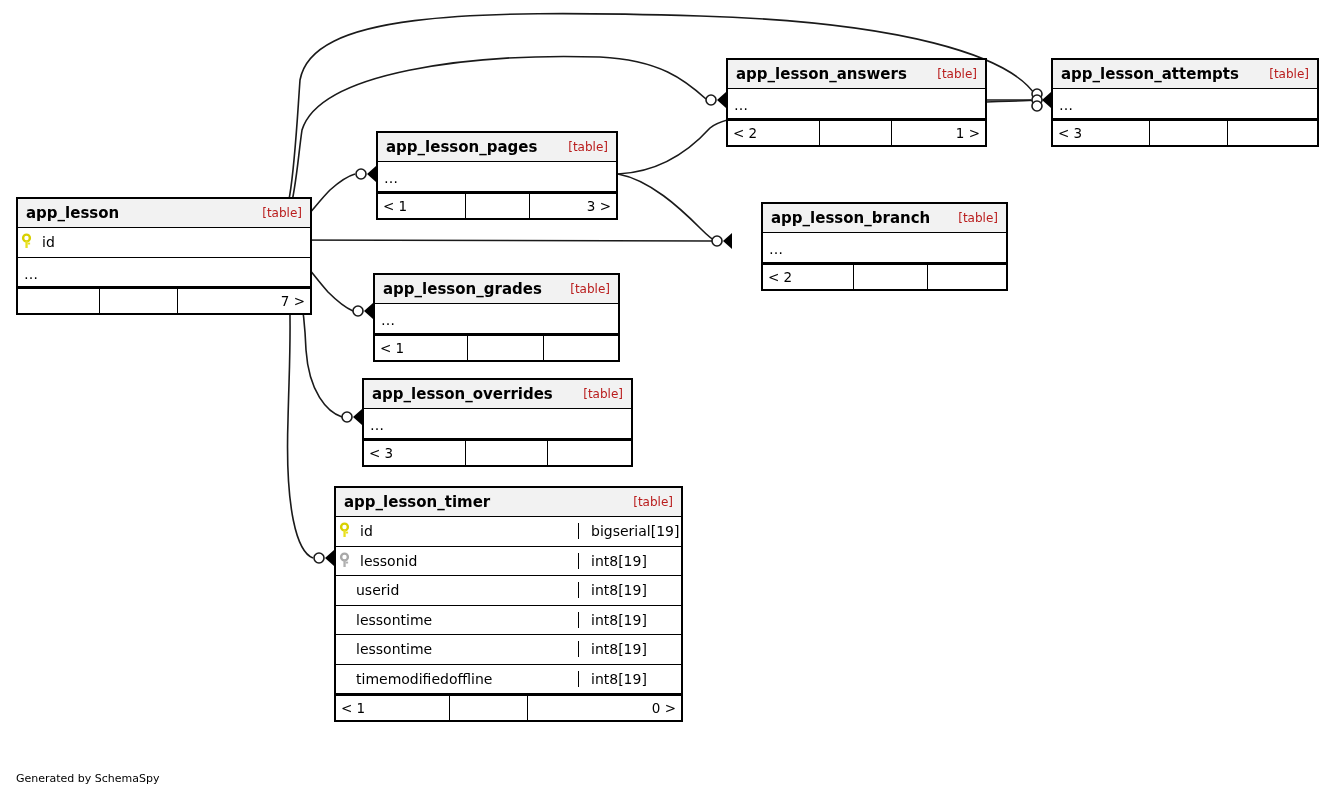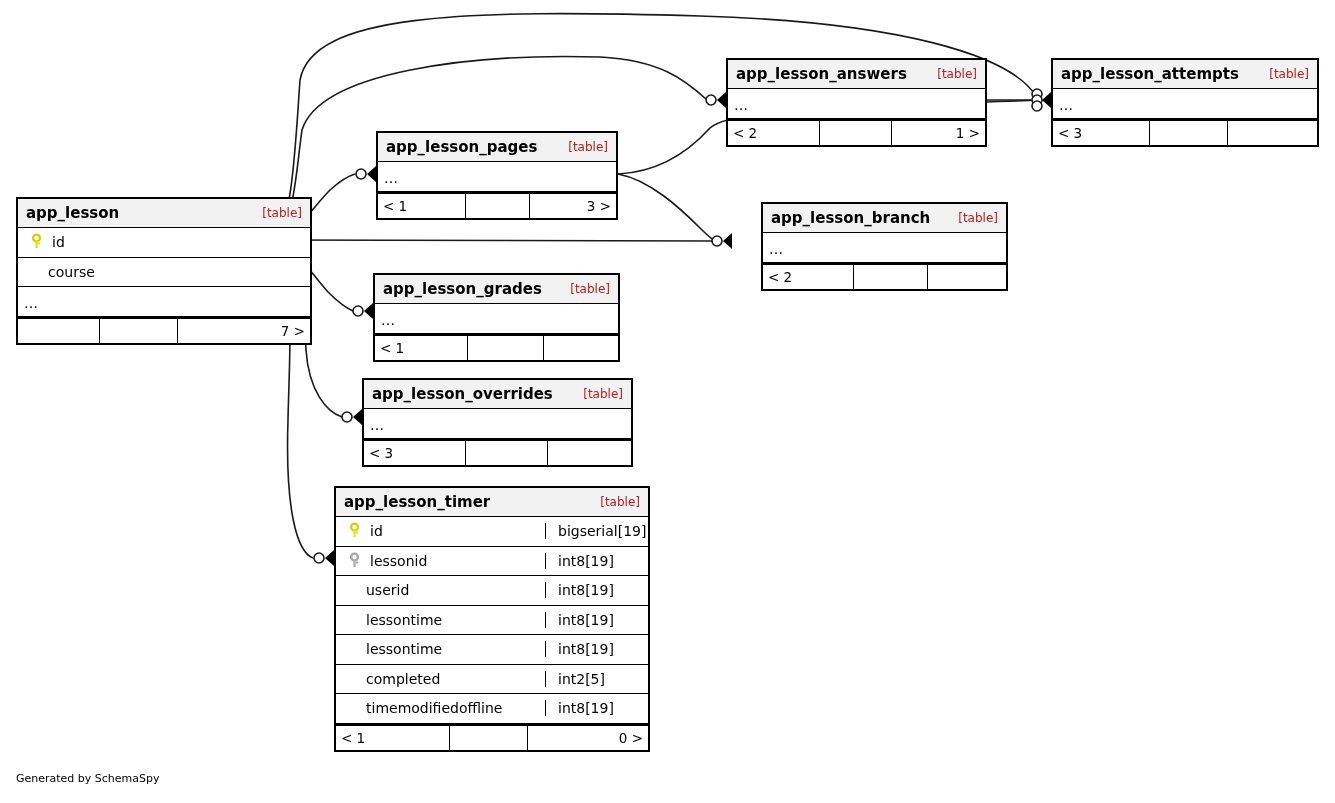--- a/index.html
+++ b/index.html
@@ -14,21 +14,21 @@
        background:#fff;border-collapse:collapse;}
   .tbl .hdr{display:flex;align-items:center;justify-content:space-between;
        background:#f2f2f2;border-bottom:1px solid #000;box-sizing:border-box;
        padding:0 8px;height:29px;}
   .tbl .hdr .nm{font-weight:bold;font-size:15px;color:#000;letter-spacing:0;}
   .tbl .hdr .tg{font-size:12px;color:#b91c1c;}
 
   .row{display:flex;align-items:center;box-sizing:border-box;
        border-bottom:1px solid #000;height:29.5px;font-size:14px;color:#000;}
   .row:last-child{border-bottom:none;}
-  .row .cname{flex:1;display:flex;align-items:center;padding-left:12px;
+  .row .cname{flex:1;display:flex;align-items:center;padding-left:2px;
        box-sizing:border-box;min-width:0;overflow:hidden;white-space:nowrap;}
   .row .ctype{box-sizing:border-box;border-left:1px solid #000;padding-left:12px;
        white-space:nowrap;display:flex;align-items:center;}
   .row .pad{display:inline-block;width:18px;flex:0 0 18px;}
 
   .key{flex:0 0 18px;width:18px;height:18px;margin-right:4px;position:relative;}
   .key svg{display:block;}
 
   .ell{padding-left:6px;font-size:14px;letter-spacing:1px;color:#000;
        line-height:1;position:relative;top:2px;}
@@ -124,26 +124,20 @@
           <svg width="18" height="18" viewBox="0 0 18 18">
               <circle cx="6.5" cy="5" r="3.4" fill="none" stroke="#d8d000" stroke-width="2.4"></circle>
               <rect x="5.4" y="7.5" width="2.3" height="7.5" fill="#e8e020"></rect>
               <rect x="7.7" y="9.6" width="2.4" height="1.9" fill="#e8e020"></rect>
             </svg>
         </span>
         <span>id</span>
       </span>
     </div>
     <div class="row">
-      <span class="cname">
-          <span class="pad"></span>
-        <span>course</span>
-      </span>
-    </div>
-    <div class="row">
       <span class="ell">…</span>
     </div>
     <div class="foot">
       <span class="fc l" style="width:82px"></span>
       <span class="fc l" style="width:78px"></span>
       <span class="fc r" style="flex:1">7 &gt;</span>
     </div>
   </div>
 
   <div class="tbl" id="t-app_lesson_pages" style="left:376px;top:131px;width:242px;">
@@ -229,21 +223,21 @@
     <div class="row">
       <span class="ell">…</span>
     </div>
     <div class="foot">
       <span class="fc l" style="width:102px">&lt; 3</span>
       <span class="fc l" style="width:82px"></span>
       <span class="fc r" style="flex:1"></span>
     </div>
   </div>
 
-  <div class="tbl" id="t-app_lesson_timer" style="left:334px;top:486px;width:316px;">
+  <div class="tbl" id="t-app_lesson_timer" style="left:334px;top:486px;width:349px;">
     <div class="hdr">
       <span class="nm">app_lesson_timer</span>
       <span class="tg">[table]</span>
     </div>
 
     <div class="row">
       <span class="cname">
         <span class="key">
           <svg width="18" height="18" viewBox="0 0 18 18">
               <circle cx="6.5" cy="5" r="3.4" fill="none" stroke="#d8d000" stroke-width="2.4"></circle>
@@ -287,27 +281,20 @@
     </div>
 
     <div class="row">
       <span class="cname">
           <span class="pad"></span>
         <span>lessontime</span>
       </span>
       <span class="ctype" style="width:103px">int8[19]</span>
     </div>
 
-    <div class="row">
-      <span class="cname">
-          <span class="pad"></span>
-        <span>completed</span>
-      </span>
-      <span class="ctype" style="width:103px">int2[5]</span>
-    </div>
 
     <div class="row">
       <span class="cname">
           <span class="pad"></span>
         <span>timemodifiedoffline</span>
       </span>
       <span class="ctype" style="width:103px">int8[19]</span>
     </div>
 
     <div class="foot">

